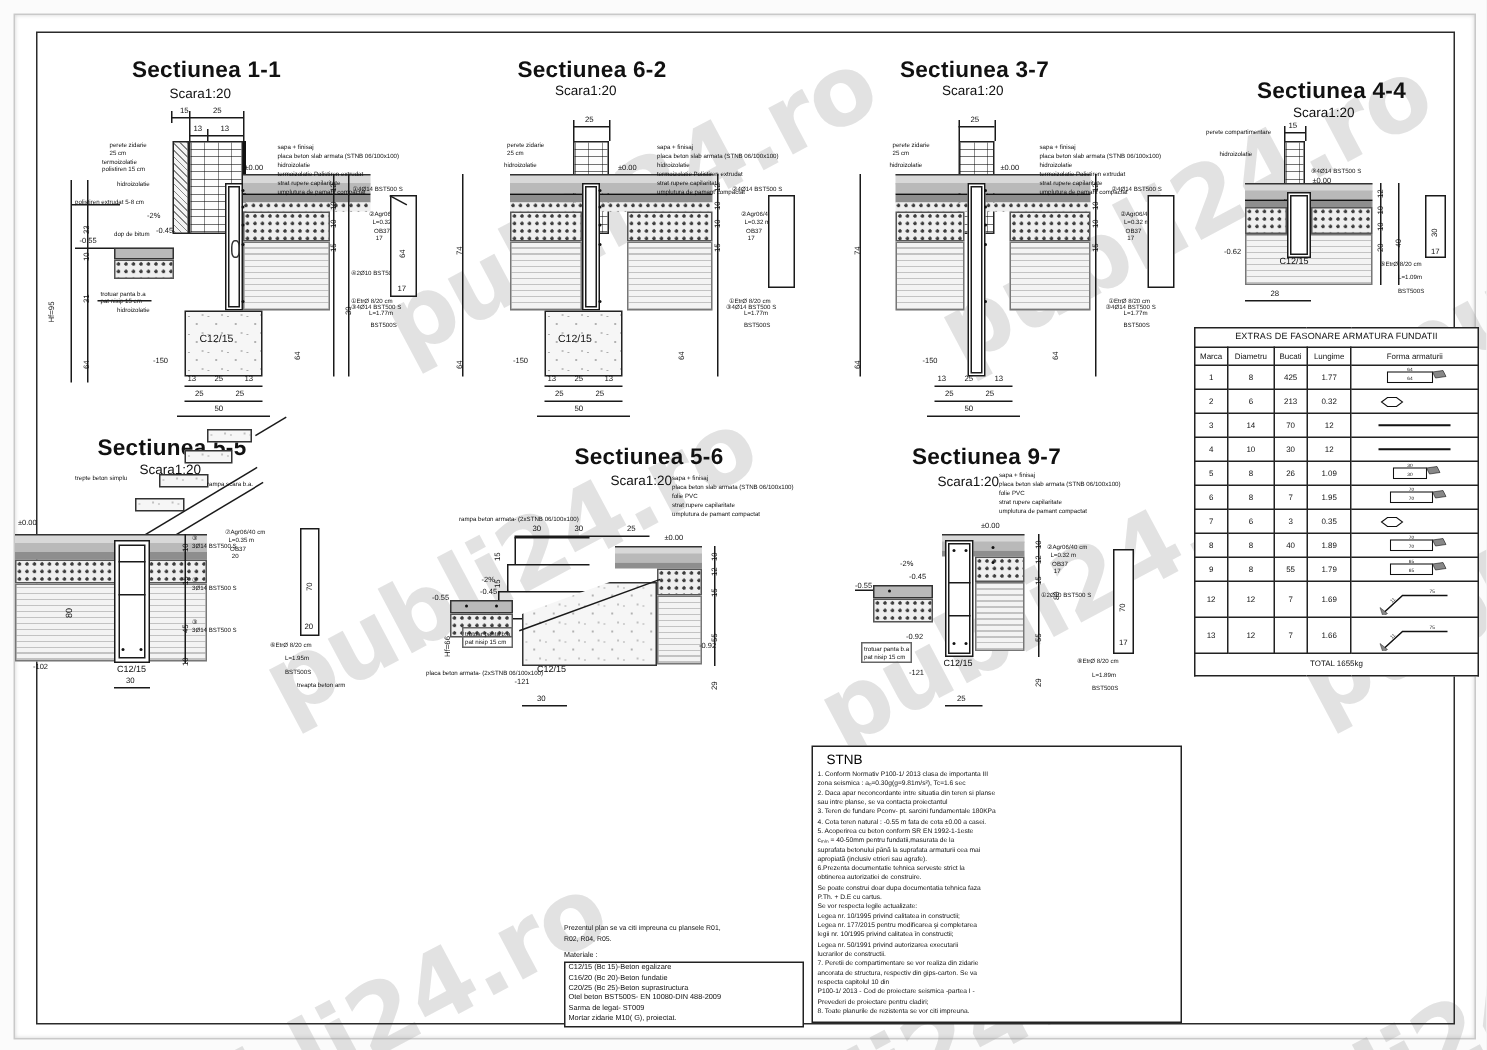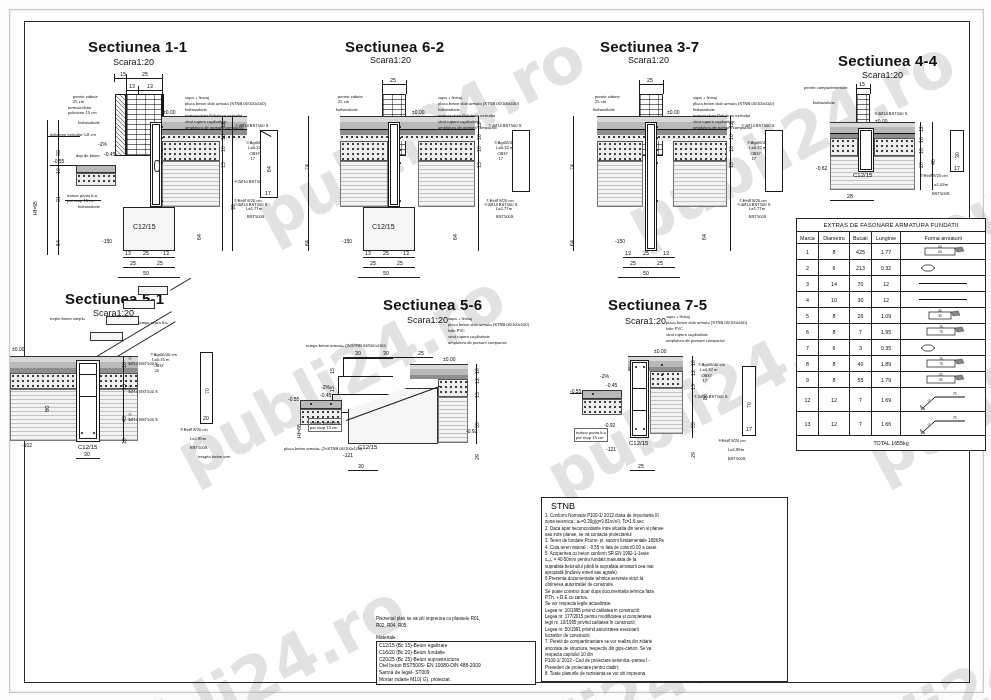--- a/index.html
+++ b/index.html
@@ -406,21 +406,21 @@
       <div class="dim" style="left:174px;top:155px;">17</div>
       <div class="lbl" style="left:140px;top:163px;">⑤EtrØ  8/20 cm</div>
       <div class="lbl" style="left:152px;top:172px;">L=1.09m</div>
       <div class="lbl" style="left:152px;top:181px;">BST500S</div>
 
       <div class="ln hl" style="left:50px;top:190px;width:44px;"></div>
       <div class="dim" style="left:67px;top:183px;">28</div>
     </div>
 
     <div class="blk" style="left:0;top:262px;width:290px;height:210px;">
-      <div class="ttl" style="left:55px;top:18px;">Sectiunea 5-1</div>
+      <div class="ttl" style="left:55px;top:18px;">Sectiunea 5-5</div>
       <div class="sub" style="left:83px;top:36px;">Scara1:20</div>
 
       <div class="blk h-conc" style="left:128px;top:14px;width:30px;height:9px;border:.7px solid #333;box-sizing:border-box;"></div>
       <div class="blk h-conc" style="left:113px;top:28px;width:32px;height:9px;border:.7px solid #333;box-sizing:border-box;"></div>
       <div class="blk h-conc" style="left:96px;top:44px;width:33px;height:9px;border:.7px solid #333;box-sizing:border-box;"></div>
       <div class="blk h-conc" style="left:80px;top:60px;width:33px;height:9px;border:.7px solid #333;box-sizing:border-box;"></div>
 
       <div class="ln" style="left:60px;top:100px;width:118px;height:1.2px;transform:rotate(-31deg);transform-origin:left top;"></div>
       <div class="ln" style="left:64px;top:110px;width:118px;height:1.2px;transform:rotate(-31deg);transform-origin:left top;"></div>
       <div class="ln" style="left:160px;top:18px;width:24px;height:1px;transform:rotate(-31deg);transform-origin:left top;"></div>
@@ -532,21 +532,21 @@
       <div class="dimv" style="left:186px;top:96px;">12</div>
       <div class="dimv" style="left:186px;top:110px;">15</div>
       <div class="dimv" style="left:186px;top:140px;">55</div>
       <div class="dimv" style="left:186px;top:172px;">29</div>
 
       <div class="ln hl" style="left:60px;top:182px;width:30px;"></div>
       <div class="dim" style="left:70px;top:175px;">30</div>
     </div>
 
     <div class="blk" style="left:560px;top:278px;width:230px;height:200px;">
-      <div class="ttl" style="left:38px;top:8px;">Sectiunea 7-5</div>
+      <div class="ttl" style="left:38px;top:8px;">Sectiunea 9-7</div>
       <div class="sub" style="left:55px;top:28px;">Scara1:20</div>
 
       <div class="legend" style="left:96px;top:26px;">
         <div>sapa + finisaj</div>
         <div>placa beton slab armata  (STNB 06/100x100)</div>
         <div>folie PVC</div>
         <div>strat rupere capilaritate</div>
         <div>umplutura de pamant compactat</div>
       </div>
 

